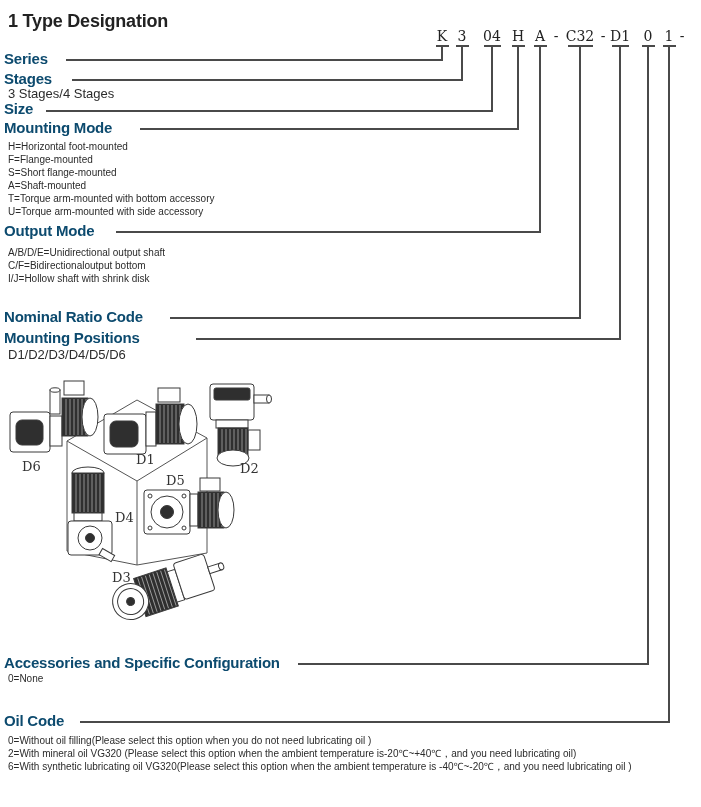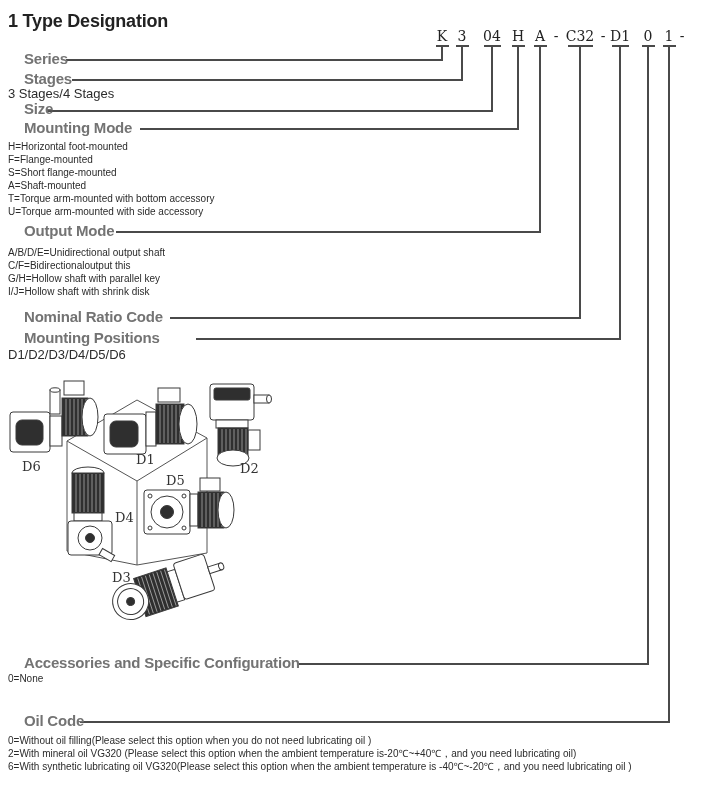--- a/index.html
+++ b/index.html
@@ -11,21 +11,21 @@
     position:absolute;left:8px;top:11px;font-size:18px;font-weight:700;color:#222;
     letter-spacing:-0.2px;
   }
   .code-seg{
     position:absolute;top:28px;transform:translateX(-50%);
     font-family:"DejaVu Serif", serif;font-size:14px;color:#222;white-space:nowrap;
   }
   .tick,.hline{position:absolute;height:1.5px;background:#4a4a4a;}
   .vline{position:absolute;width:1.5px;background:#4a4a4a;}
   .sec-label{
-    position:absolute;left:24px;font-size:15px;font-weight:700;color:#737373;
+    position:absolute;left:4px;font-size:15px;font-weight:700;color:#0c4a6e;
     letter-spacing:-0.2px;white-space:nowrap;line-height:16px;
   }
   .note{
     position:absolute;left:8px;font-size:13px;color:#2b2b2b;line-height:13px;white-space:nowrap;
   }
   .list{position:absolute;left:8px;font-size:10px;color:#2b2b2b;line-height:13px;}
   .list div{white-space:nowrap;}
   .list.oil{width:652px;}
   .list.oil div{white-space:normal;}
   svg text{font-family:"DejaVu Serif", serif;font-size:13px;fill:#333;}
@@ -90,22 +90,21 @@
       <div>H=Horizontal foot-mounted</div>
       <div>F=Flange-mounted</div>
       <div>S=Short flange-mounted</div>
       <div>A=Shaft-mounted</div>
       <div>T=Torque arm-mounted with bottom accessory</div>
       <div>U=Torque arm-mounted with side accessory</div>
     </div>
   <div class="sec-label" style="top:223px">Output Mode</div>
   <div class="list" style="top:246px">
       <div>A/B/D/E=Unidirectional output shaft</div>
-      <div>C/F=Bidirectionaloutput this</div>
-      <div>G/H=Hollow shaft with parallel key</div>
+      <div>C/F=Bidirectionaloutput bottom</div>
       <div>I/J=Hollow shaft with shrink disk</div>
     </div>
   <div class="sec-label" style="top:309px">Nominal Ratio Code</div>
   <div class="sec-label" style="top:330px">Mounting Positions</div>
   <div class="note" style="top:348px">D1/D2/D3/D4/D5/D6</div>
   <div class="sec-label" style="top:655px">Accessories and Specific Configuration</div>
   <div class="list" style="top:672px">
       <div>0=None</div>
     </div>
   <div class="sec-label" style="top:713px">Oil Code</div>

